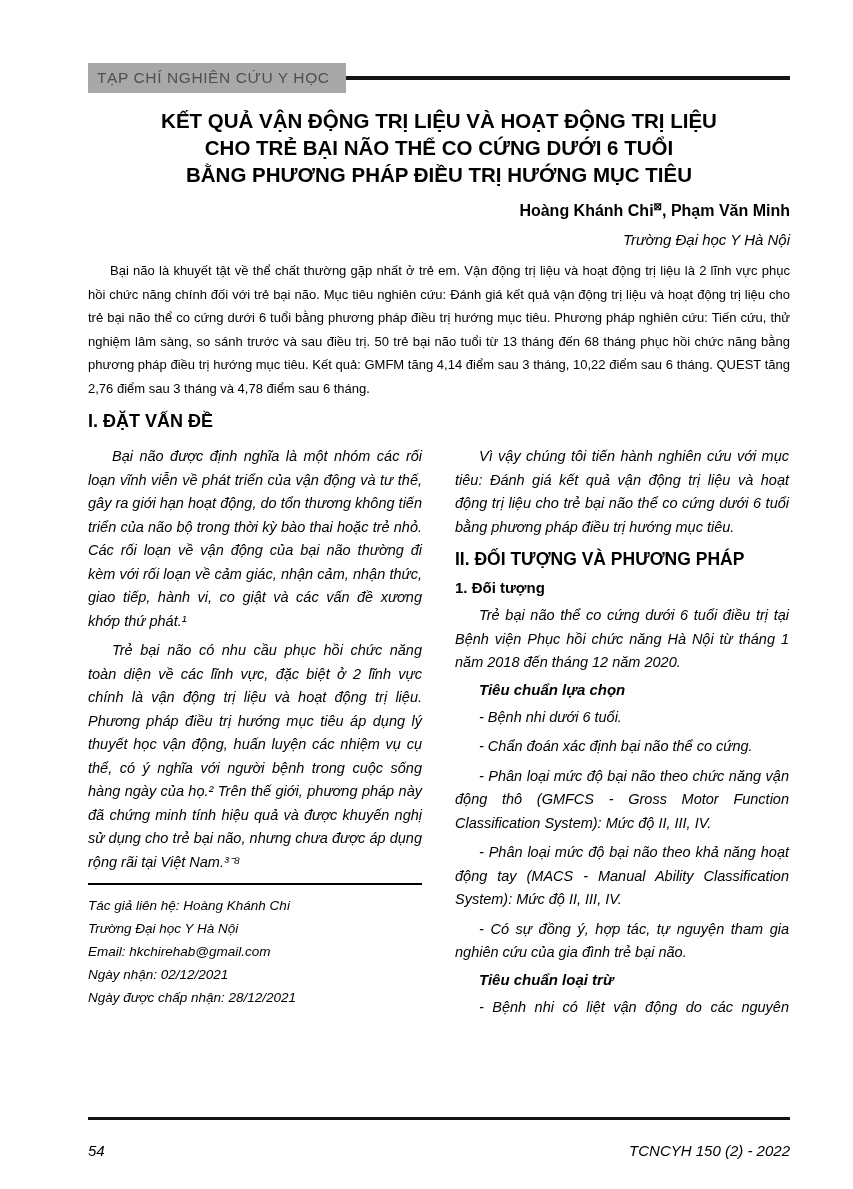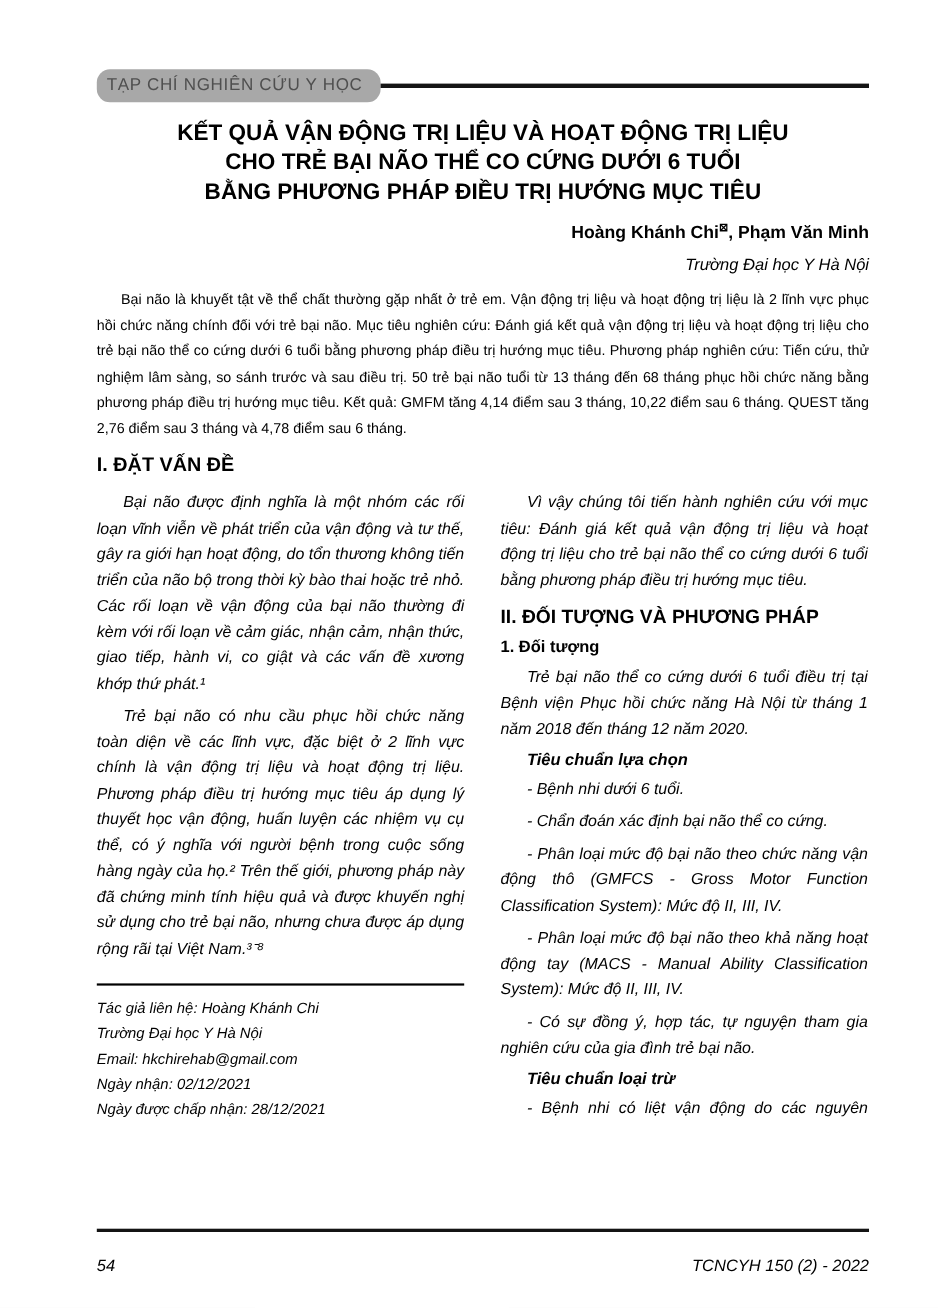--- a/index.html
+++ b/index.html
@@ -18,21 +18,20 @@
   }
   
   .header-row { display: flex; align-items: center; height: 32px; }
   .journal-box {
     background: #a8a8a8;
     color: #4f4f4f;
     font-size: 15.5px;
     letter-spacing: 0.6px;
     padding: 6px 16px 6px 9px;
     white-space: nowrap;
-    border-radius: 12px;
   }
   .header-rule { flex: 1; height: 4px; background: #141414; }
   
   .title {
     margin-top: 13px;
     text-align: center;
     font-weight: bold;
     font-size: 20.5px;
     line-height: 27px;
   }
@@ -93,21 +92,21 @@
   .crit-heading {
     font-size: 15px;
     font-weight: bold;
     font-style: italic;
     margin: 2px 0 8px 0;
     text-indent: 24px;
   }
   .justify-last { text-align-last: justify; }
   
   .footnote {
-    margin-top: 19px;
+    margin-top: 9px;
     border-top: 2px solid #000;
     padding-top: 9px;
     font-style: italic;
     font-size: 13.5px;
     line-height: 23px;
   }
   
   .footer {
     position: absolute;
     left: 88px; right: 63px; bottom: 30px;

